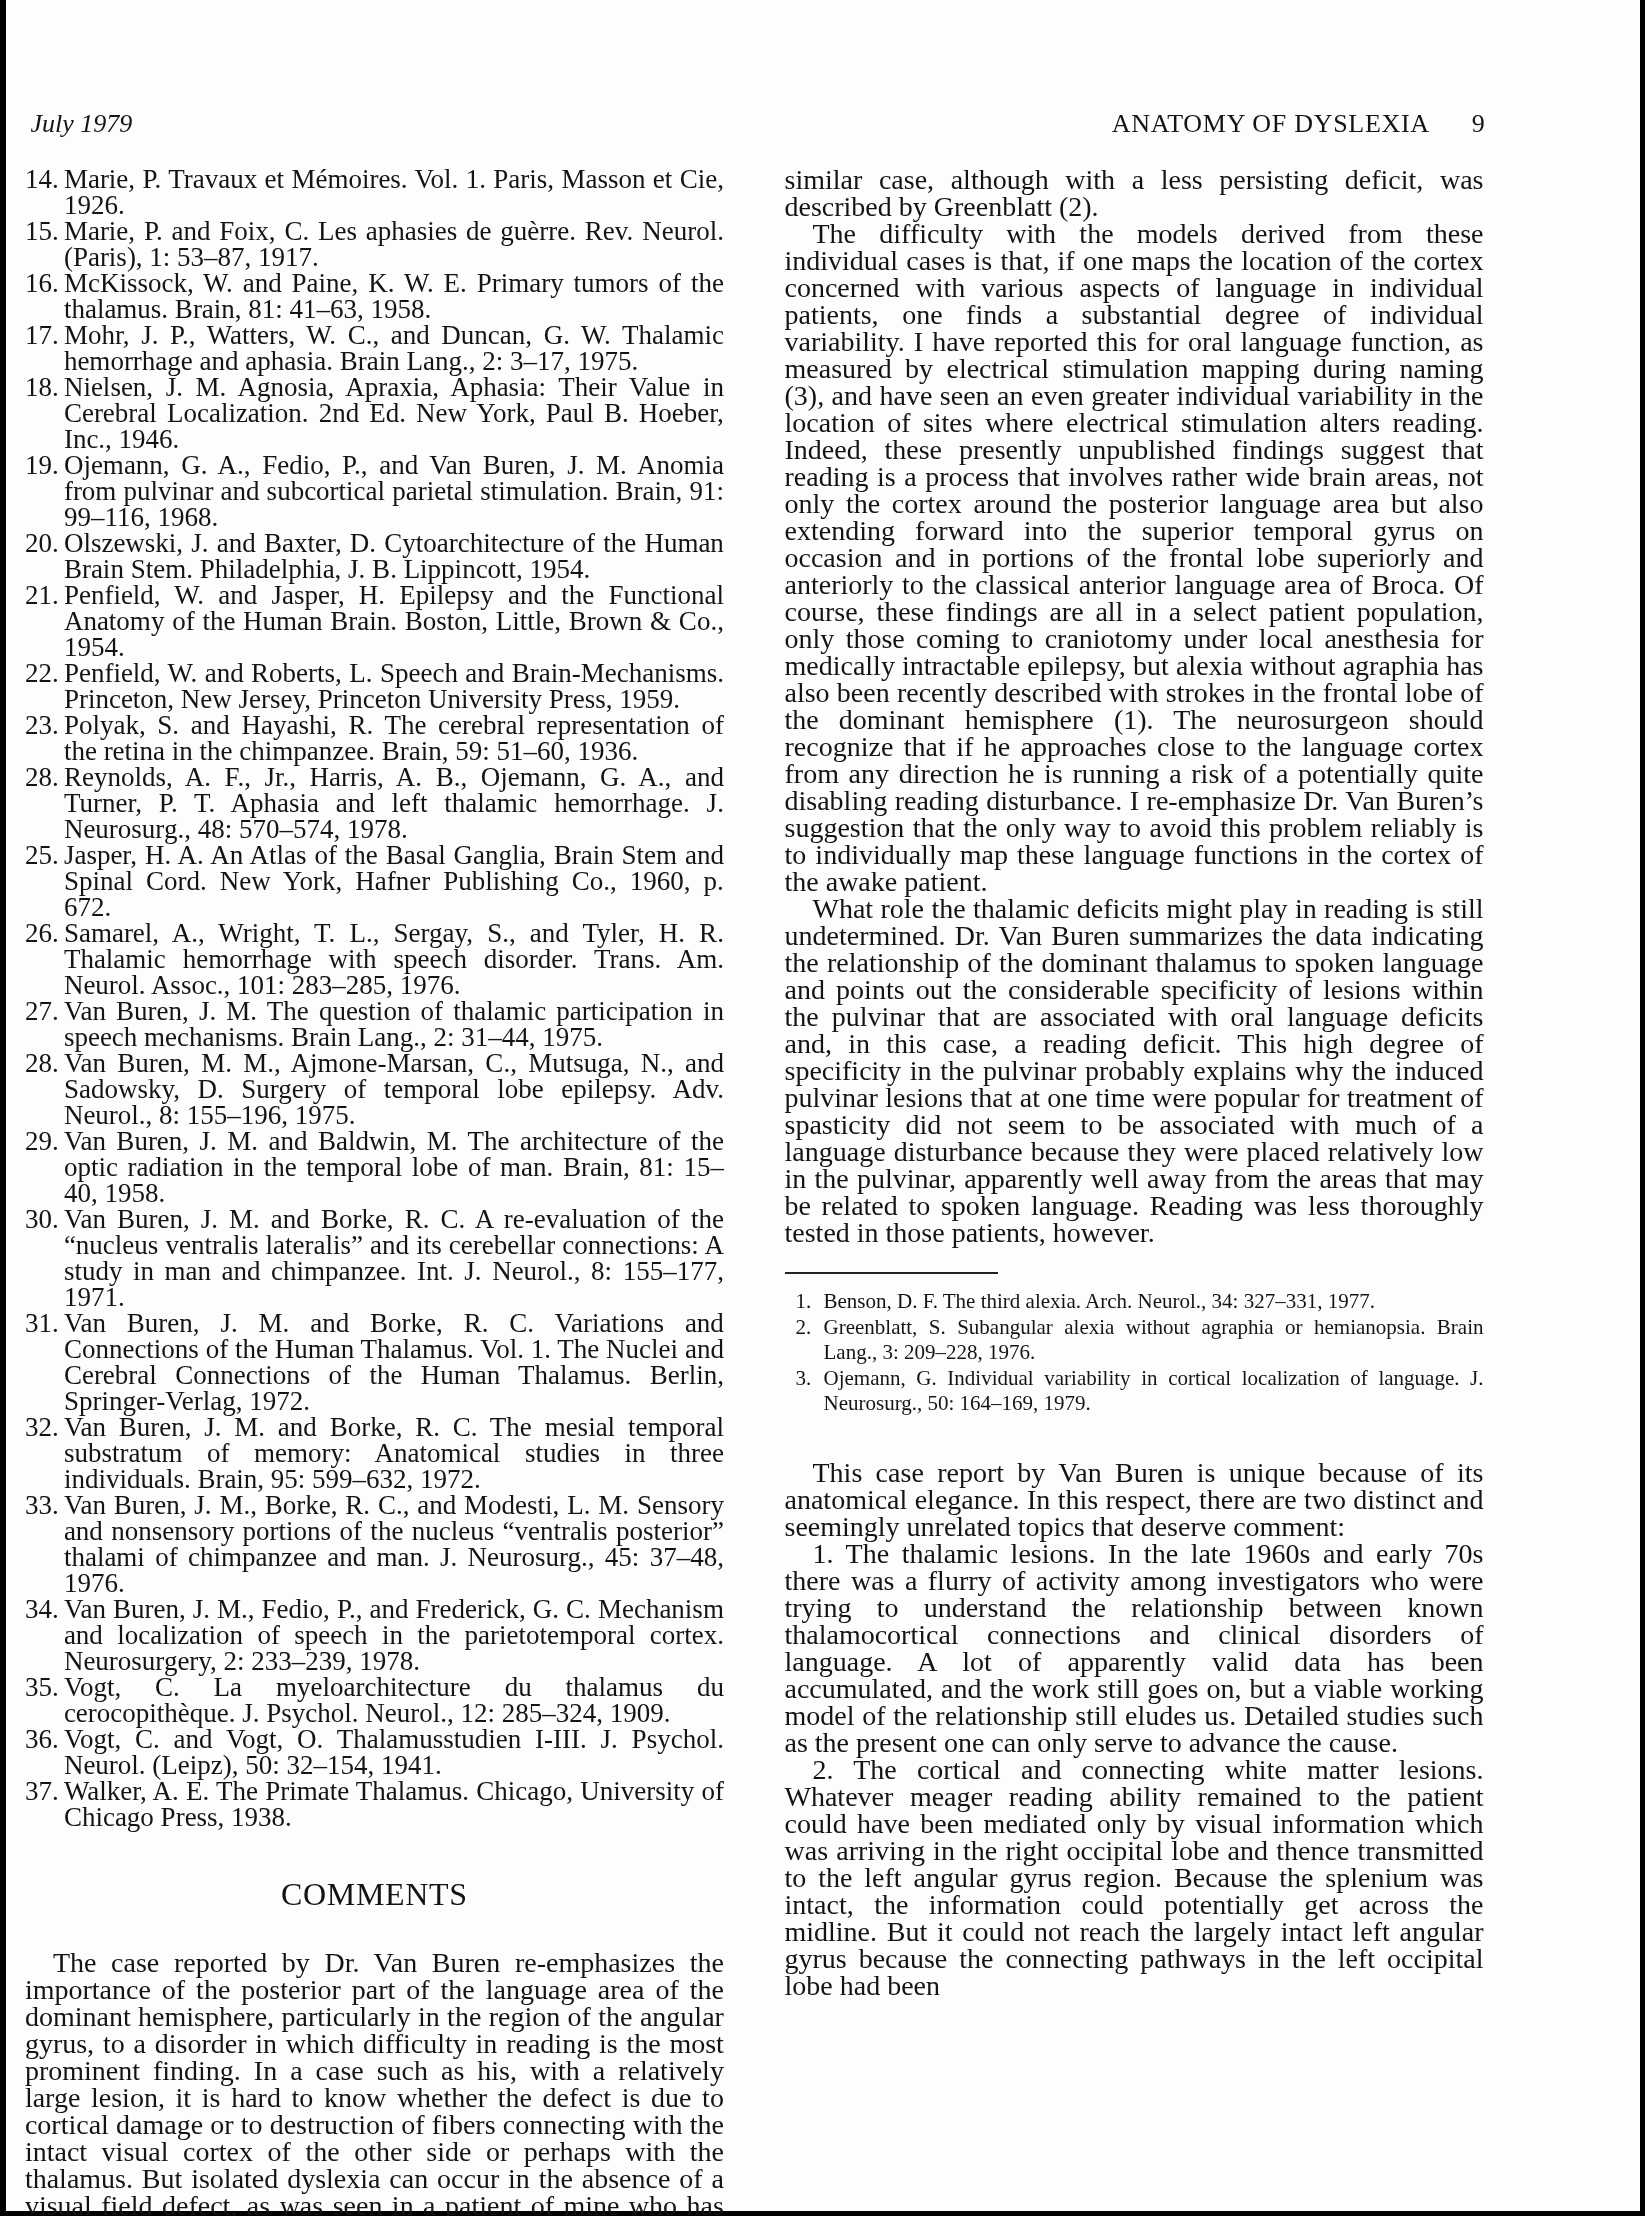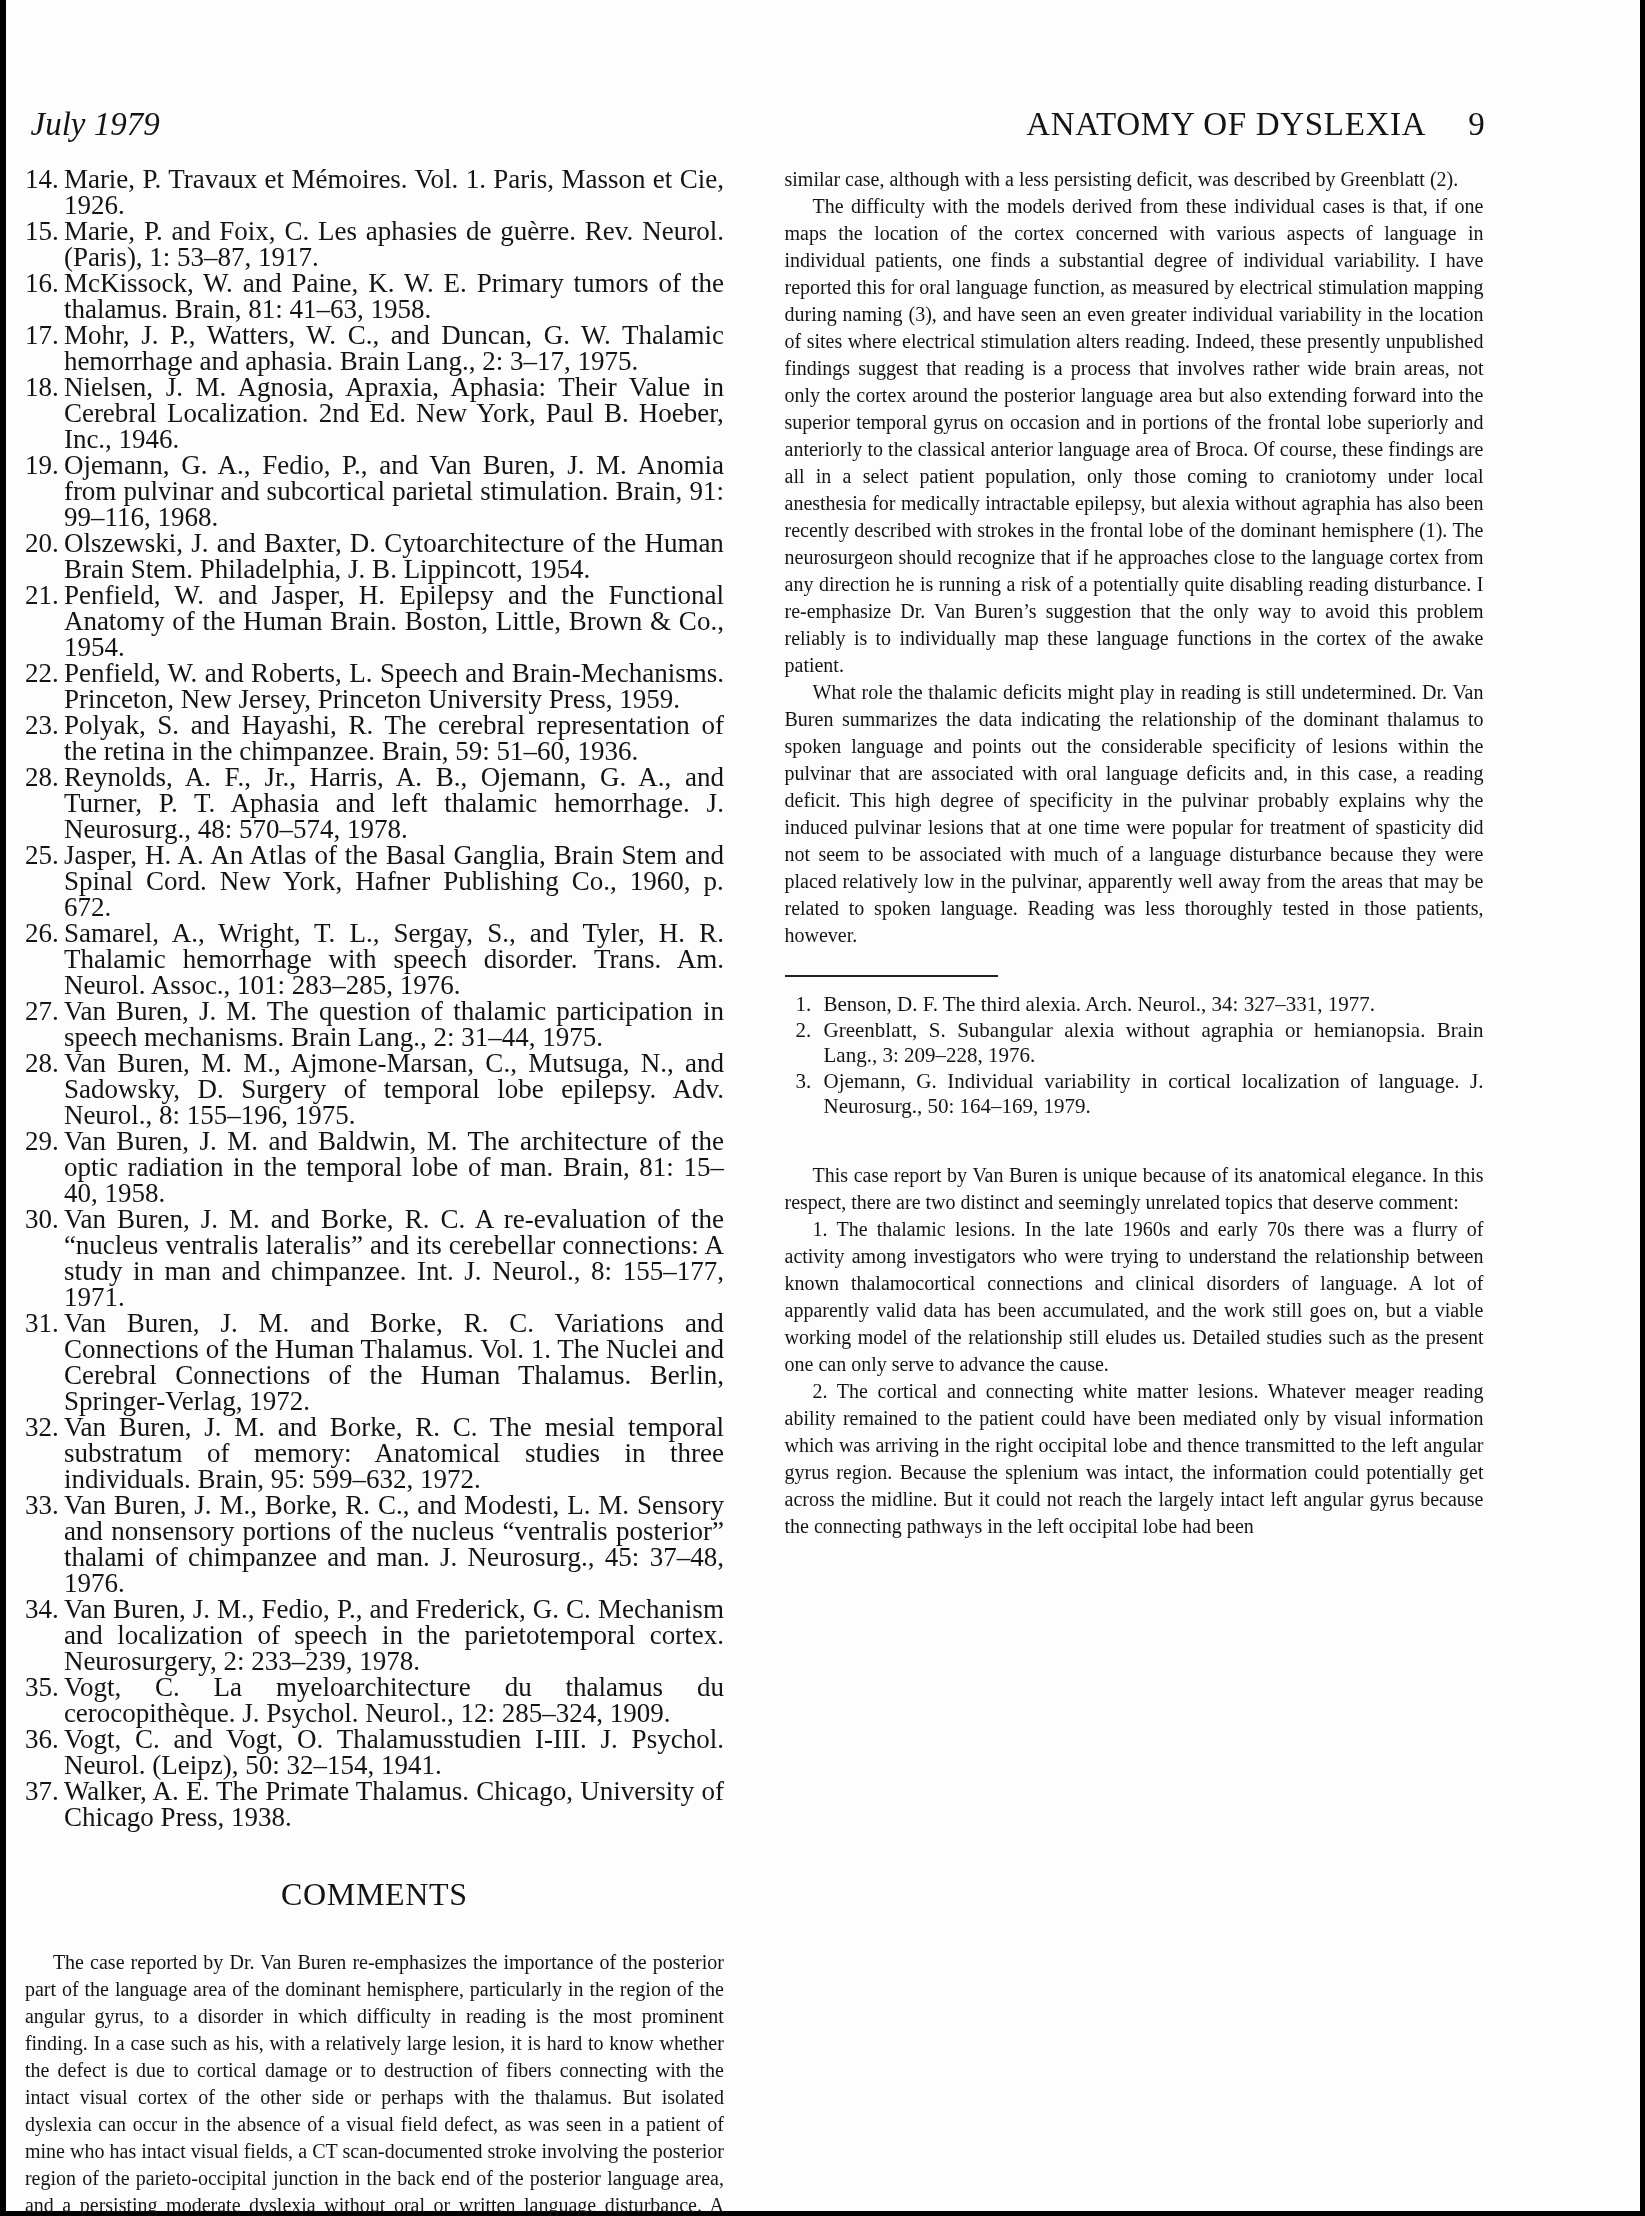--- a/index.html
+++ b/index.html
@@ -7,37 +7,37 @@
     width: 1645px; height: 2216px; overflow: hidden;
     background: #000;
     font-family: "Liberation Serif", "DejaVu Serif", serif;
     color: #141414;
   }
   .page {
     position: absolute; left: 5.5px; top: 0; width: 1634px; height: 2211px;
     background: #fdfdfd;
   }
   .running-head {
-    position: absolute; top: 109px; font-size: 33px; line-height: 30px;
+    position: absolute; top: 109px; font-size: 26px; line-height: 30px;
   }
   .rh-left { left: 25px; font-style: italic; }
   .rh-right { left: 1009px; width: 471px; text-align: right; letter-spacing: 0.7px; }
   .rh-right .pg { display: inline-block; margin-left: 42px; }
 
   .col { position: absolute; top: 166px; }
   .col-left { left: 19.4px; width: 699px; }
   .col-right { left: 779px; width: 699px; }
 
   .refs { list-style: none; margin: 0; padding: 0; font-size: 27px; line-height: 26px; text-align: justify; }
   .refs li { position: relative; padding-left: 39px; margin: 0 0 0 0; }
   .refs li .num { position: absolute; left: 0; top: 0; width: 35px; }
   .refs li .i { }
 
   .section-title { text-align: center; font-size: 32px; letter-spacing: 0.7px; margin: 46px 0 36px 0; }
-  .para { font-size: 20px; line-height: 27px; text-align: justify; margin: 0; text-indent: 28px; }
+  .para { font-size: 28px; line-height: 27px; text-align: justify; margin: 0; text-indent: 28px; }
   .para.noindent { text-indent: 0; }
   .sig { margin: 30px 0 0 423px; font-size: 23.5px; line-height: 28px; }
   .sig .loc { font-style: italic; }
   .rule { width: 213px; height: 2.1px; background: #222; margin: 26px 0 15px 0; }
   .notes { list-style: none; margin: 0; padding: 0; font-size: 21px; line-height: 25.6px; text-align: justify; }
   .notes li { position: relative; padding-left: 39px; }
   .notes li .num { position: absolute; left: 11px; top: 0; }
   .gap { height: 42px; }
 </style>
 </head>

